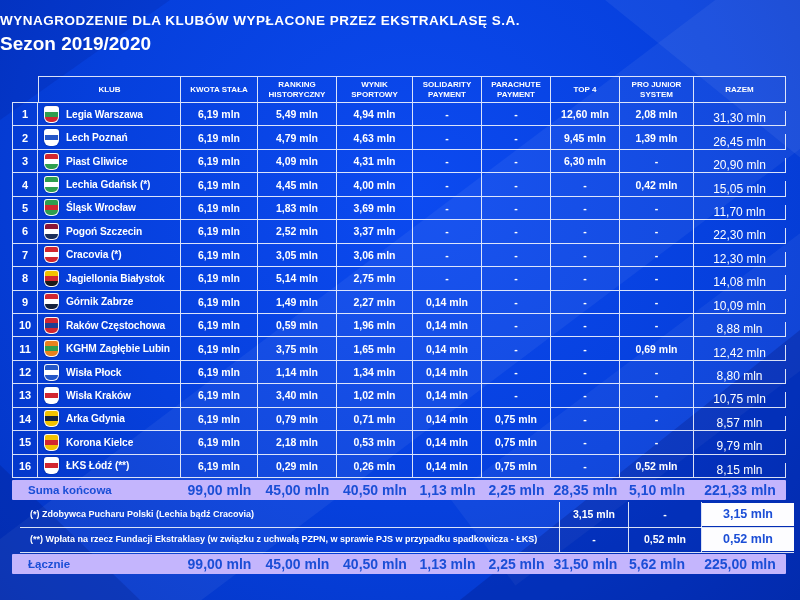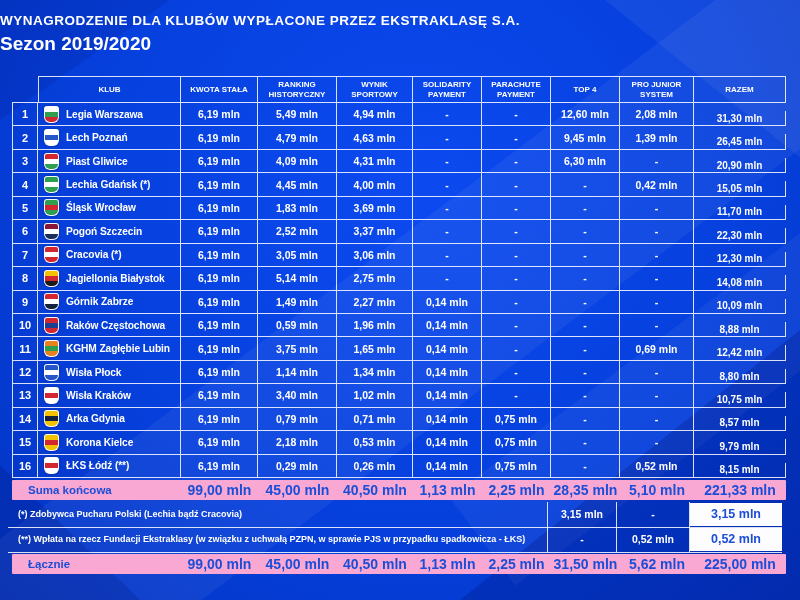--- a/index.html
+++ b/index.html
@@ -29,31 +29,31 @@
   .hc{border-top:1px solid rgba(255,255,255,.85);font-size:8px;font-weight:700;text-align:center;
       line-height:1.25;padding:0 2px;}
   .hc-first{border-left:1px solid rgba(255,255,255,.85);}
   .hnum{border-right:none;border-top:none;display:flex;}
   .num{border-left:1px solid rgba(255,255,255,.85);font-size:11px;font-weight:700;}
   .clubcell{justify-content:flex-start;padding-left:5px;font-size:10.2px;font-weight:700;
             letter-spacing:-.1px;white-space:nowrap;}
   .crest{width:13px;height:15px;margin:0 7px 0 1px;border-radius:3px 3px 6px 6px;
          border:1px solid rgba(255,255,255,.95);flex:0 0 auto;box-shadow:0 0 2px rgba(0,0,0,.35);}
   .val{font-size:10.5px;font-weight:700;}
-  .raz{font-size:10px;font-weight:700;margin-top:8px;}
-
-  .bar{position:absolute;left:12px;width:774px;height:20px;background:#f9a8d4;z-index:2;display:grid;
+  .raz{font-size:12px;font-weight:400;margin-top:8px;}
+
+  .bar{position:absolute;left:12px;width:774px;height:20px;background:#c4b5fd;z-index:2;display:grid;
        grid-template-columns:169px 77px 79px 76px 69px 69px 69px 74px 92px;border-radius:1px;}
   .bar .label{display:flex;align-items:center;padding-left:16px;font-size:11.5px;font-weight:700;color:#1b4ed6;}
   .bar .bval{display:flex;align-items:center;justify-content:center;font-size:14px;font-weight:700;color:#1b4ed6;}
   .bar .braz{font-size:14px;}
   #suma-bar{top:480px;}
   #total-bar{top:554px;}
 
-  .noterow{position:absolute;left:8px;width:774px;height:24.5px;z-index:1;display:grid;
+  .noterow{position:absolute;left:20px;width:774px;height:24.5px;z-index:1;display:grid;
            grid-template-columns:539px 69px 74px 92px;border-bottom:1px solid rgba(255,255,255,.85);box-sizing:content-box;}
   #note-row-0{top:502px;}
   #note-row-1{top:527px;}
   .notetext{display:flex;align-items:center;padding-left:10px;font-size:9px;font-weight:700;color:#fff;white-space:nowrap;}
   .ncell{border-left:1px solid rgba(255,255,255,.85);display:flex;align-items:center;justify-content:center;
          color:#fff;font-size:10.5px;font-weight:700;box-sizing:border-box;}
   .ncell-last{border-right:1px solid rgba(255,255,255,.85);}
   .nraz{background:#fdfdff;color:#1b4ed6;font-size:12.5px;font-weight:700;display:flex;align-items:center;
         justify-content:center;margin:1px 0;}
 </style>

